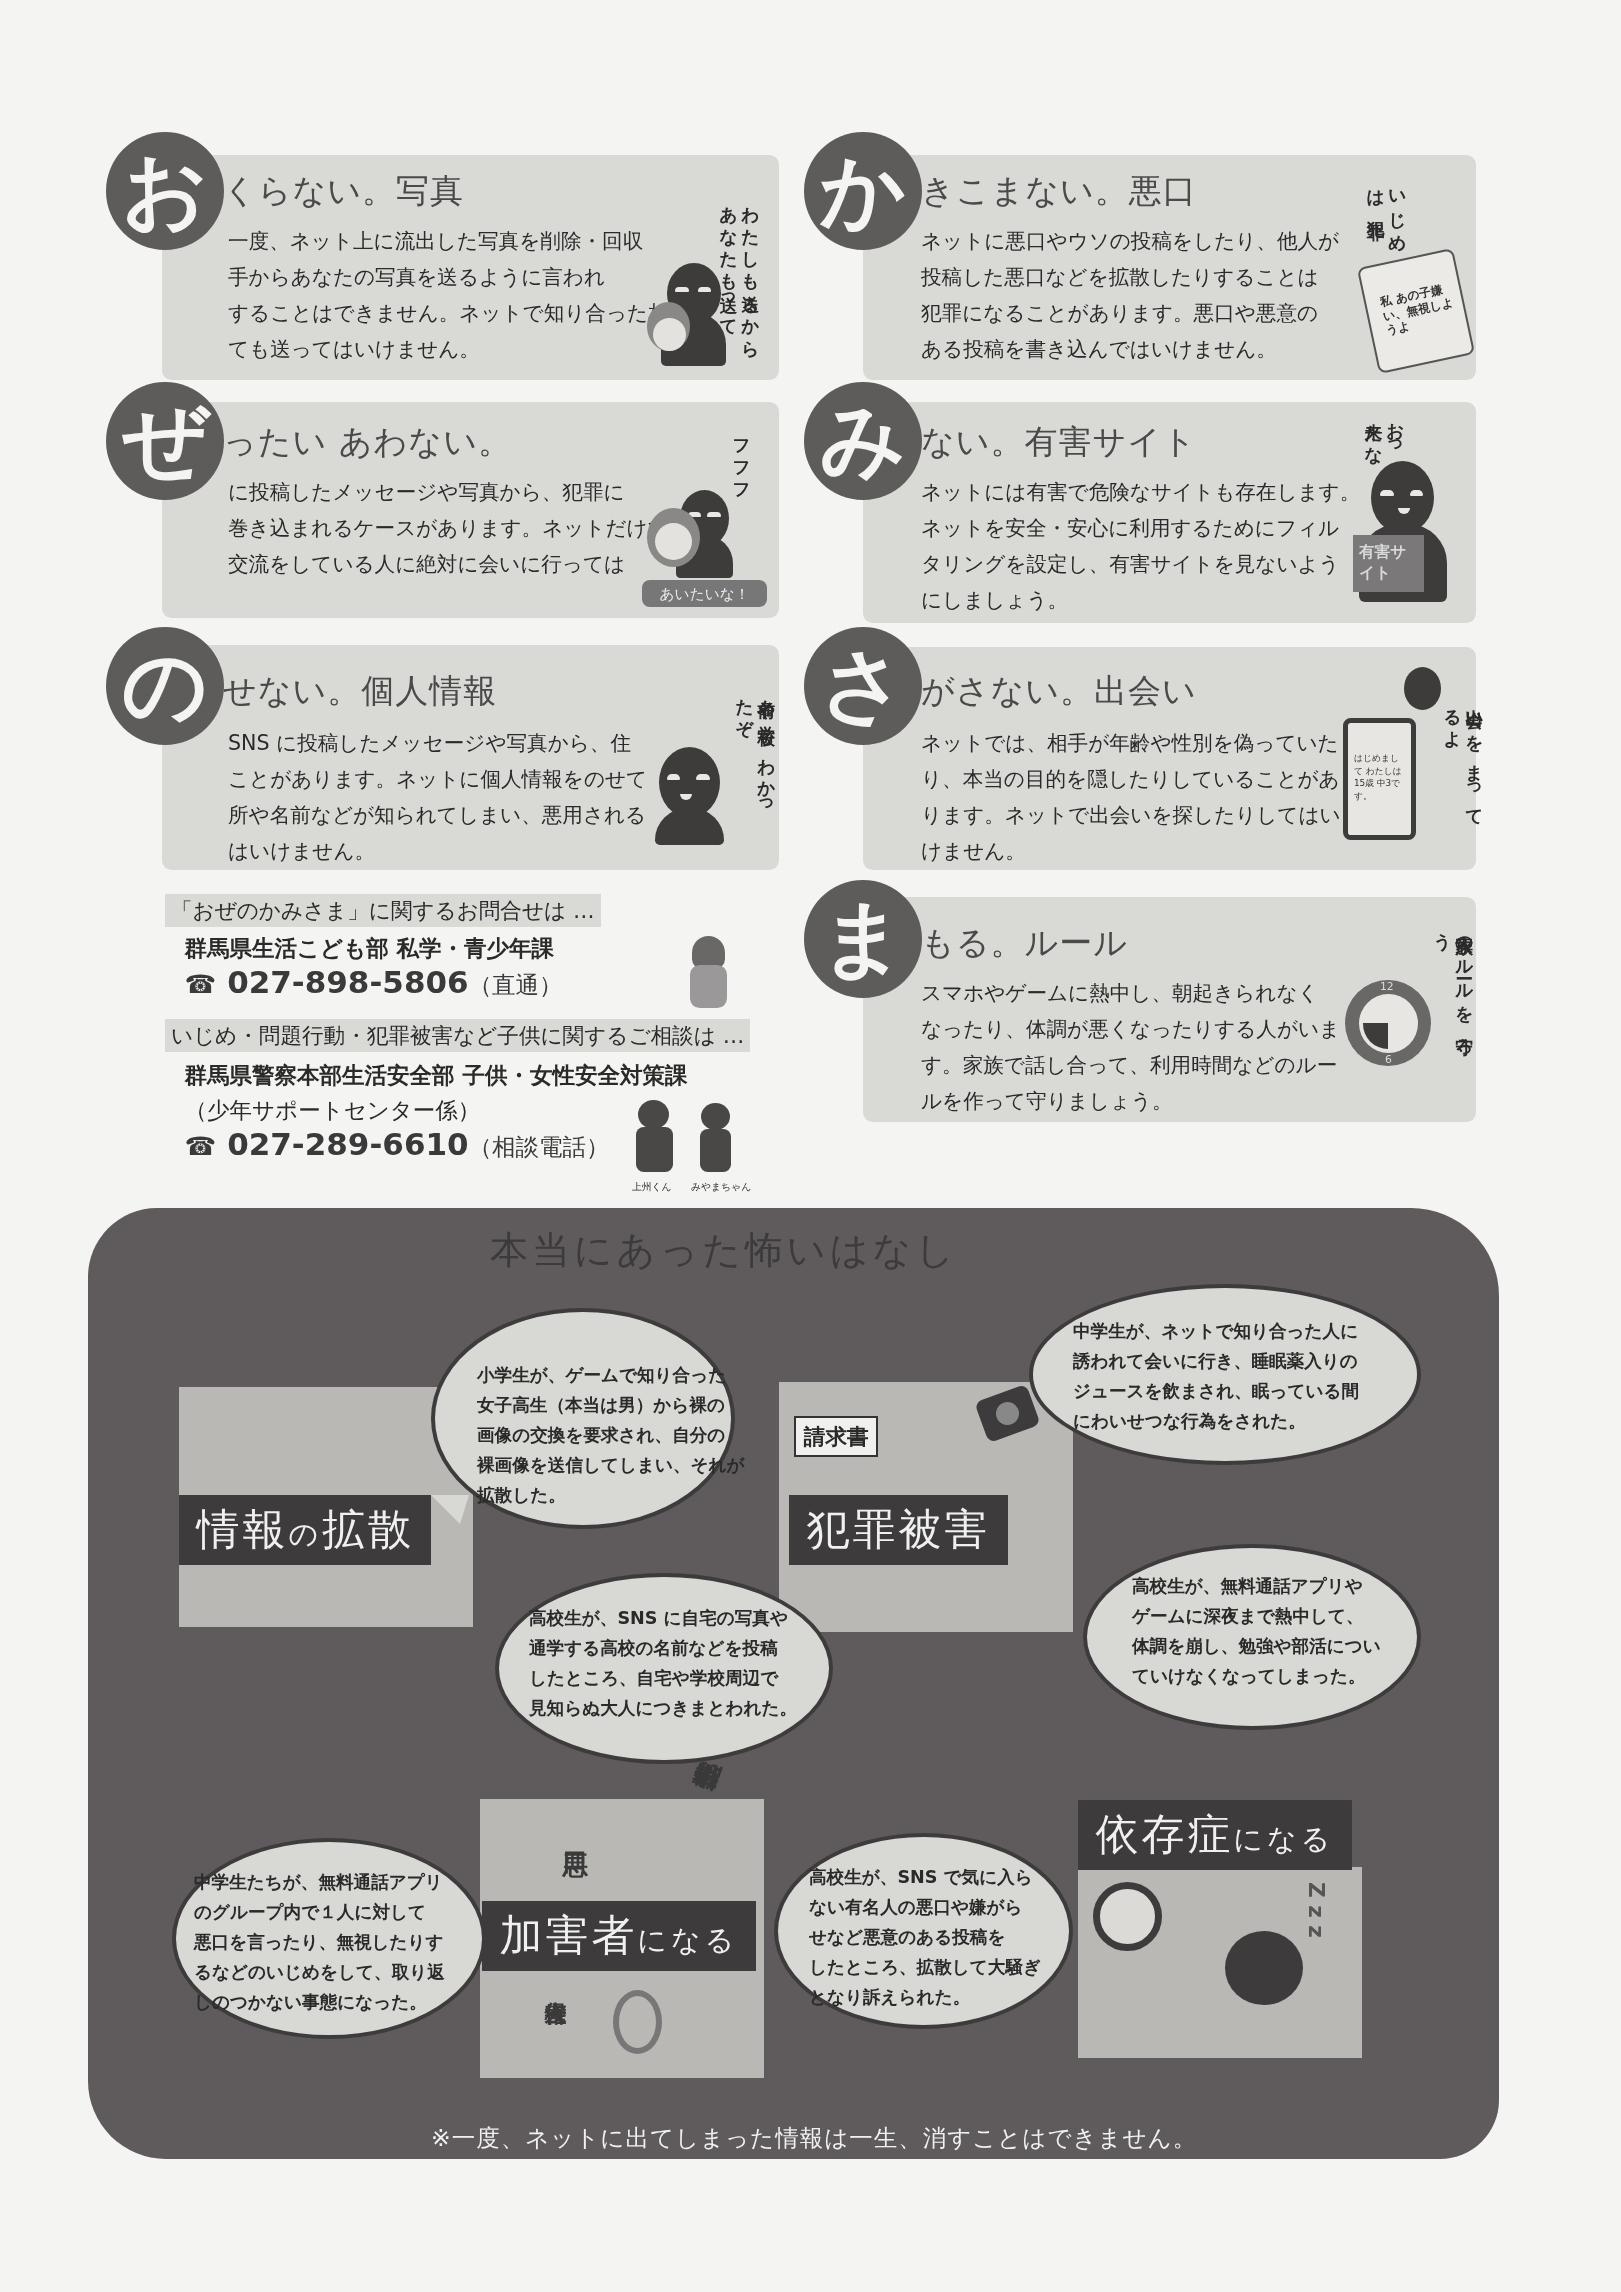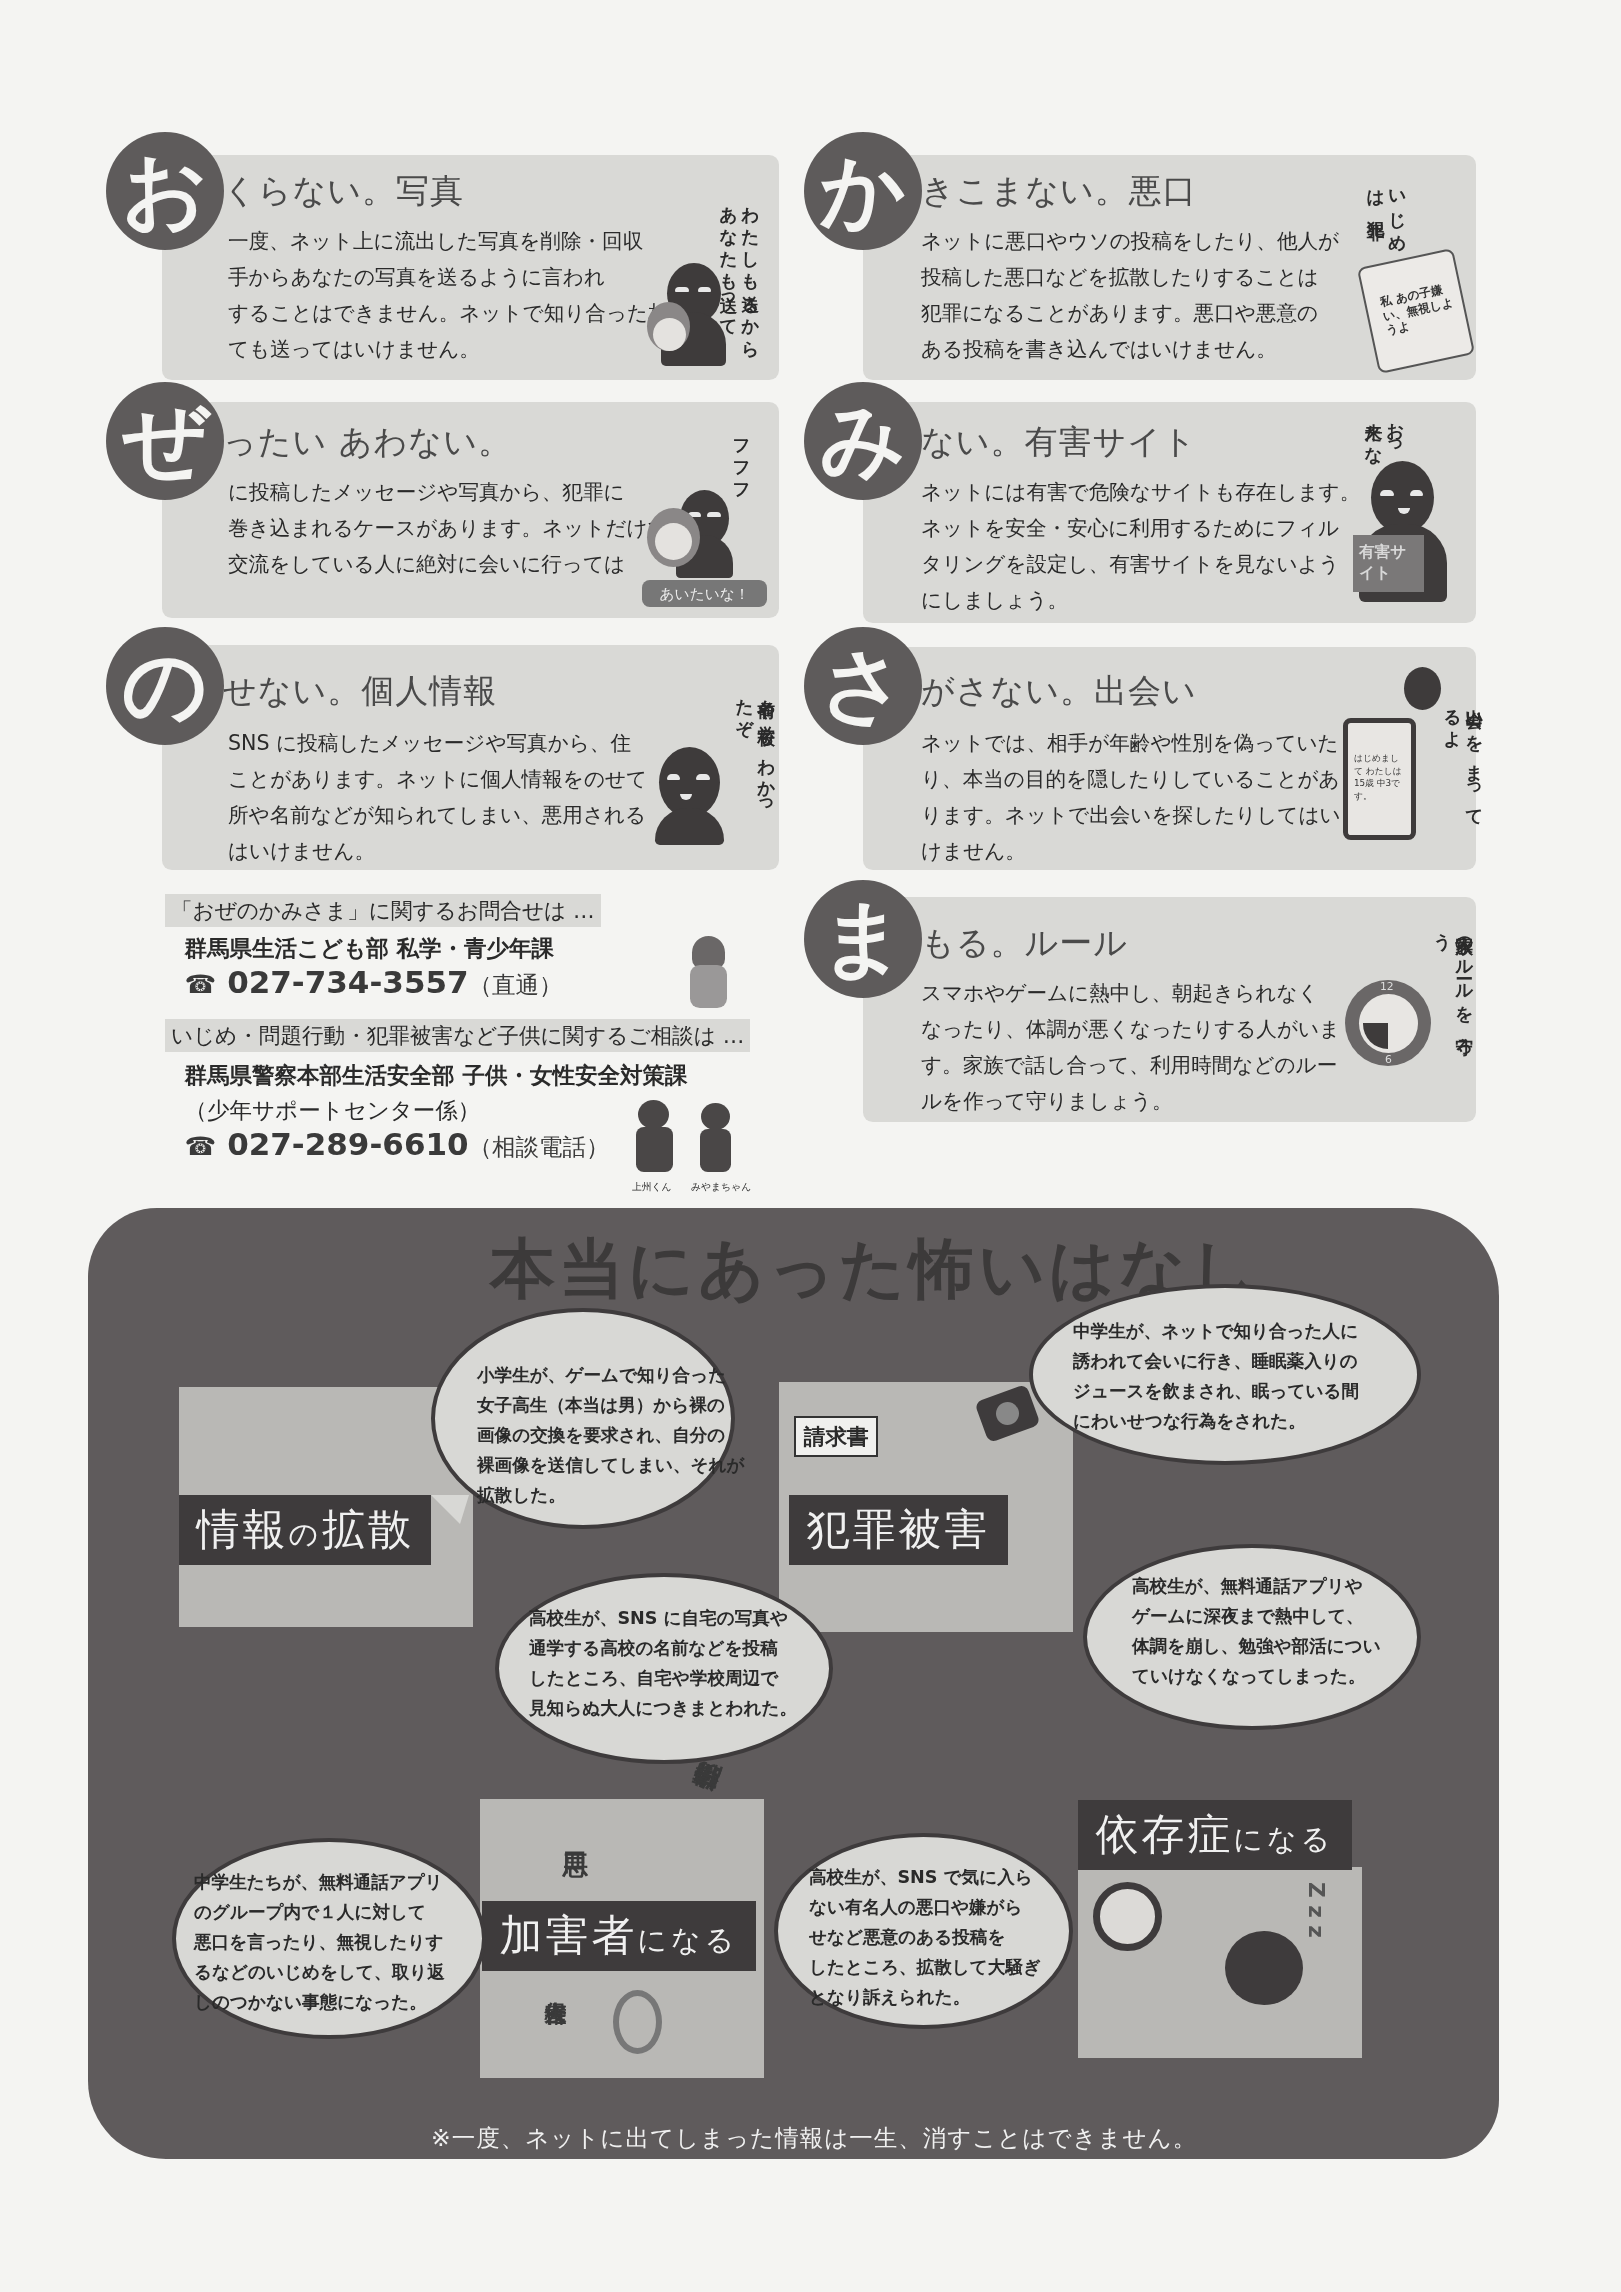--- a/index.html
+++ b/index.html
@@ -18,21 +18,21 @@
   .head .mouth { position: absolute; width: 11.8px; height: 5.9px; background: #e8e8e8; border-radius: 0 0 7.8px 7.8px; }
   .body-shape { position: absolute; background: #3e3b3b; border-radius: 39px 39px 5.9px 5.9px; }
 
   .contact { position: absolute; }
   .contact-head { font-size: 21.6px; color: #2a2a2a; background: #d9d9d6; padding: 2px 5.9px; white-space: nowrap; }
   .contact-line { font-size: 22.5px; color: #2a2a2a; white-space: nowrap; font-weight: bold; }
   .contact-phone { font-size: 31px; font-weight: bold; color: #3a3a3a; white-space: nowrap; }
   .contact-phone .note { font-size: 23.5px; font-weight: normal; }
 
   .story-panel { position: absolute; left: 88px; top: 1208px; width: 1411px; height: 951px; background: #5f5b5c; border-radius: 69px 88px 59px 78px; }
-  .story-title { position: absolute; left: 490px; top: 1225px; font-size: 65px; font-weight: bold; color: #3c3a3a; letter-spacing: 3.9px; white-space: nowrap; }
+  .story-title { position: absolute; left: 490px; top: 1225px; font-size: 38px; font-weight: normal; color: #3c3a3a; letter-spacing: 3.9px; white-space: nowrap; }
   .scene { position: absolute; background: #b9b8b5; }
   .label-bar { position: absolute; background: #3e3b3c; color: #f0f0f0; font-size: 43px; padding: 5.9px 17.6px; white-space: nowrap; letter-spacing: 2.9px; }
   .label-bar .small { font-size: 29px; letter-spacing: 3.9px; }
   .bubble { position: absolute; background: #d8d8d5; border: 4.9px solid #3e3b3c; border-radius: 50%; }
   .bubble-text { position: absolute; font-size: 17.6px; line-height: 30px; color: #2a2a2a; font-weight: bold; }
   .bubble-text div { white-space: nowrap; }
   .tail { position: absolute; width: 0; height: 0; }
   .footnote { position: absolute; left: 431px; top: 2122px; font-size: 23.5px; color: #f0f0f0; letter-spacing: 1px; white-space: nowrap; }
   .doc-tag { position: absolute; background: #f0f0ee; border: 2px solid #333; font-size: 21.6px; font-weight: bold; padding: 3.9px 7.8px; color: #2a2a2a; }
   .scene-word { position: absolute; font-size: 25.5px; font-weight: bold; color: #3a3a3a; }
@@ -165,21 +165,21 @@
   <div style="position:absolute;left:17.6px;top:43px;width:25.5px;height:25.5px;background:#3e3b3b;border-radius:0 0 0 25.5px;"></div>
   <div style="position:absolute;left:35px;top:0;font-size:10.8px;color:#ddd;">12</div>
   <div style="position:absolute;left:40px;top:73px;font-size:10.8px;color:#ddd;">6</div>
 </div>
 
 <div class="contact" style="left:165px;top:894px;">
   <div class="contact-head">「おぜのかみさま」に関するお問合せは …</div>
   <div class="contact-line" style="margin:5.9px 0 0 19.6px;">群馬県生活こども部 私学・青少年課</div>
   <div class="contact-phone" style="margin:0 0 0 19.6px;">
     <span style="font-size:25.5px;">☎</span>
-    <span>027-734-3557</span><span class="note">（直通）</span>
+    <span>027-898-5806</span><span class="note">（直通）</span>
   </div>
 </div>
 <div class="figure" style="left:686px;top:936px;width:45px;height:78px;">
   <div style="position:absolute;left:5.9px;top:0;width:33px;height:33px;border-radius:50% 50% 30% 30%;background:#6a6767;"></div>
   <div style="position:absolute;left:3.9px;top:29px;width:37px;height:43px;background:#9a9898;border-radius:9.8px;"></div>
 </div>
 
 <div class="contact" style="left:165px;top:1019px;">
   <div class="contact-head">いじめ・問題行動・犯罪被害など子供に関するご相談は …</div>
   <div class="contact-line" style="margin:7.8px 0 0 19.6px;">群馬県警察本部生活安全部 子供・女性安全対策課</div>

